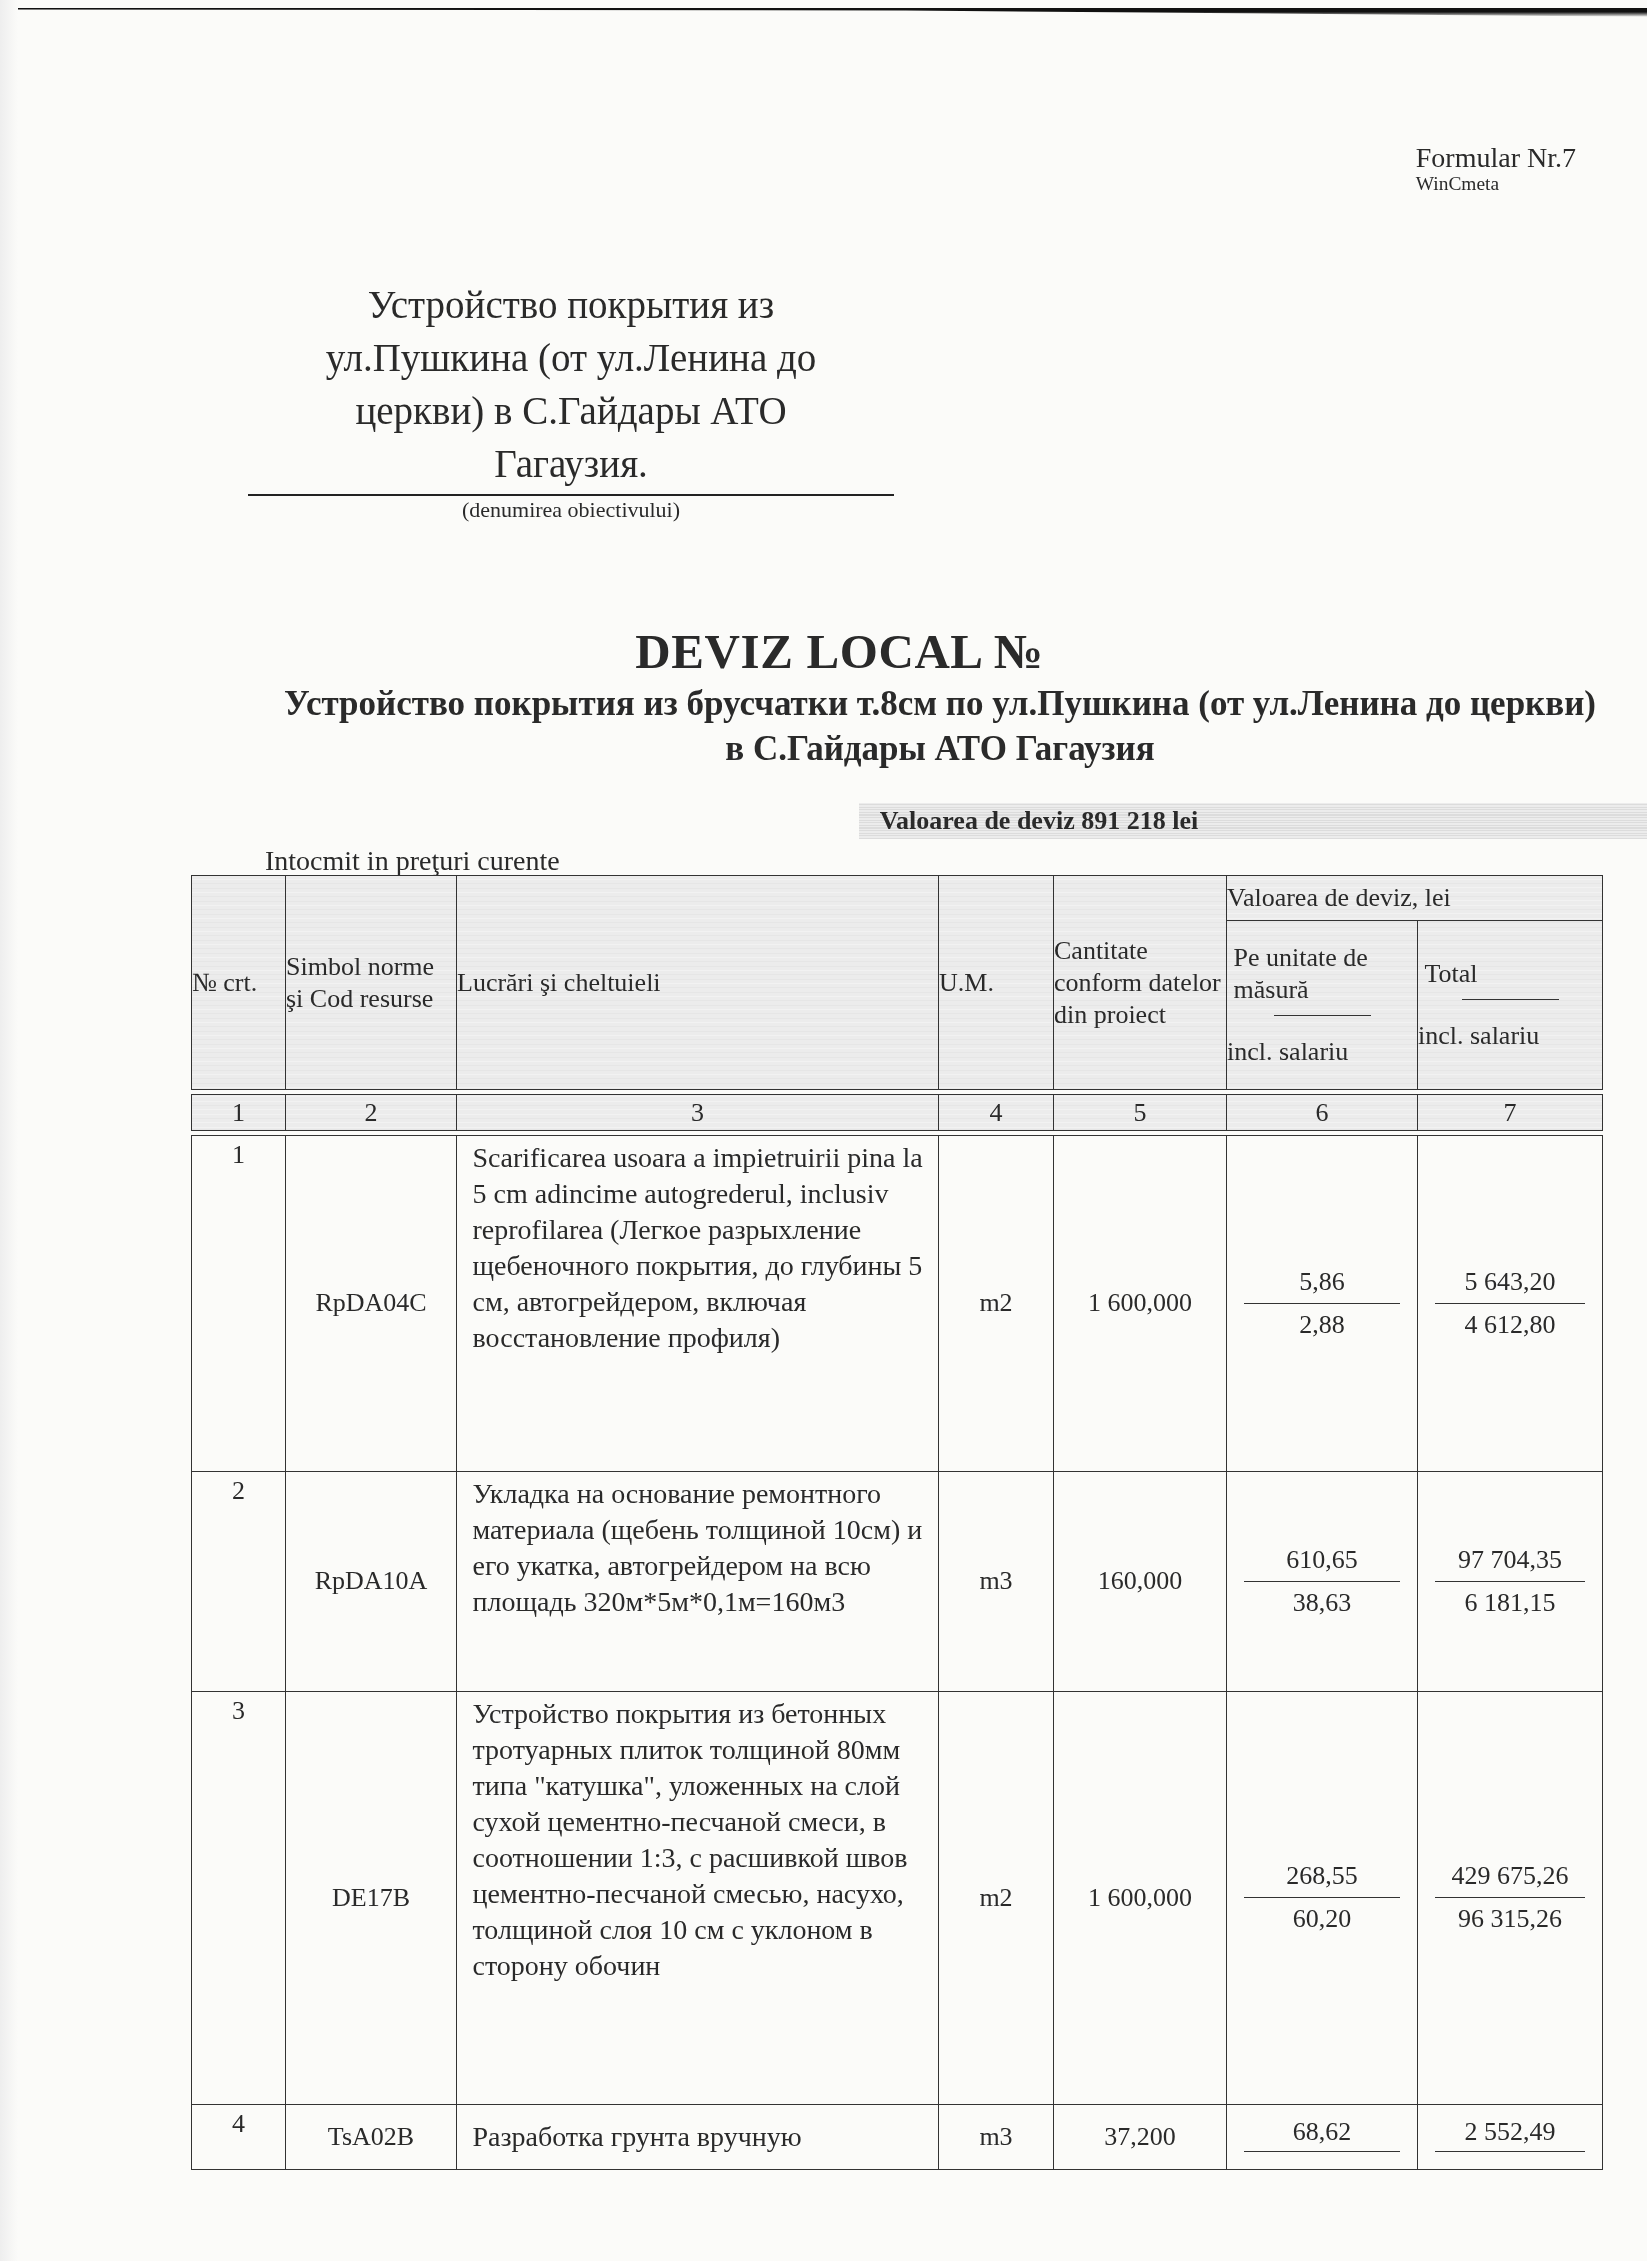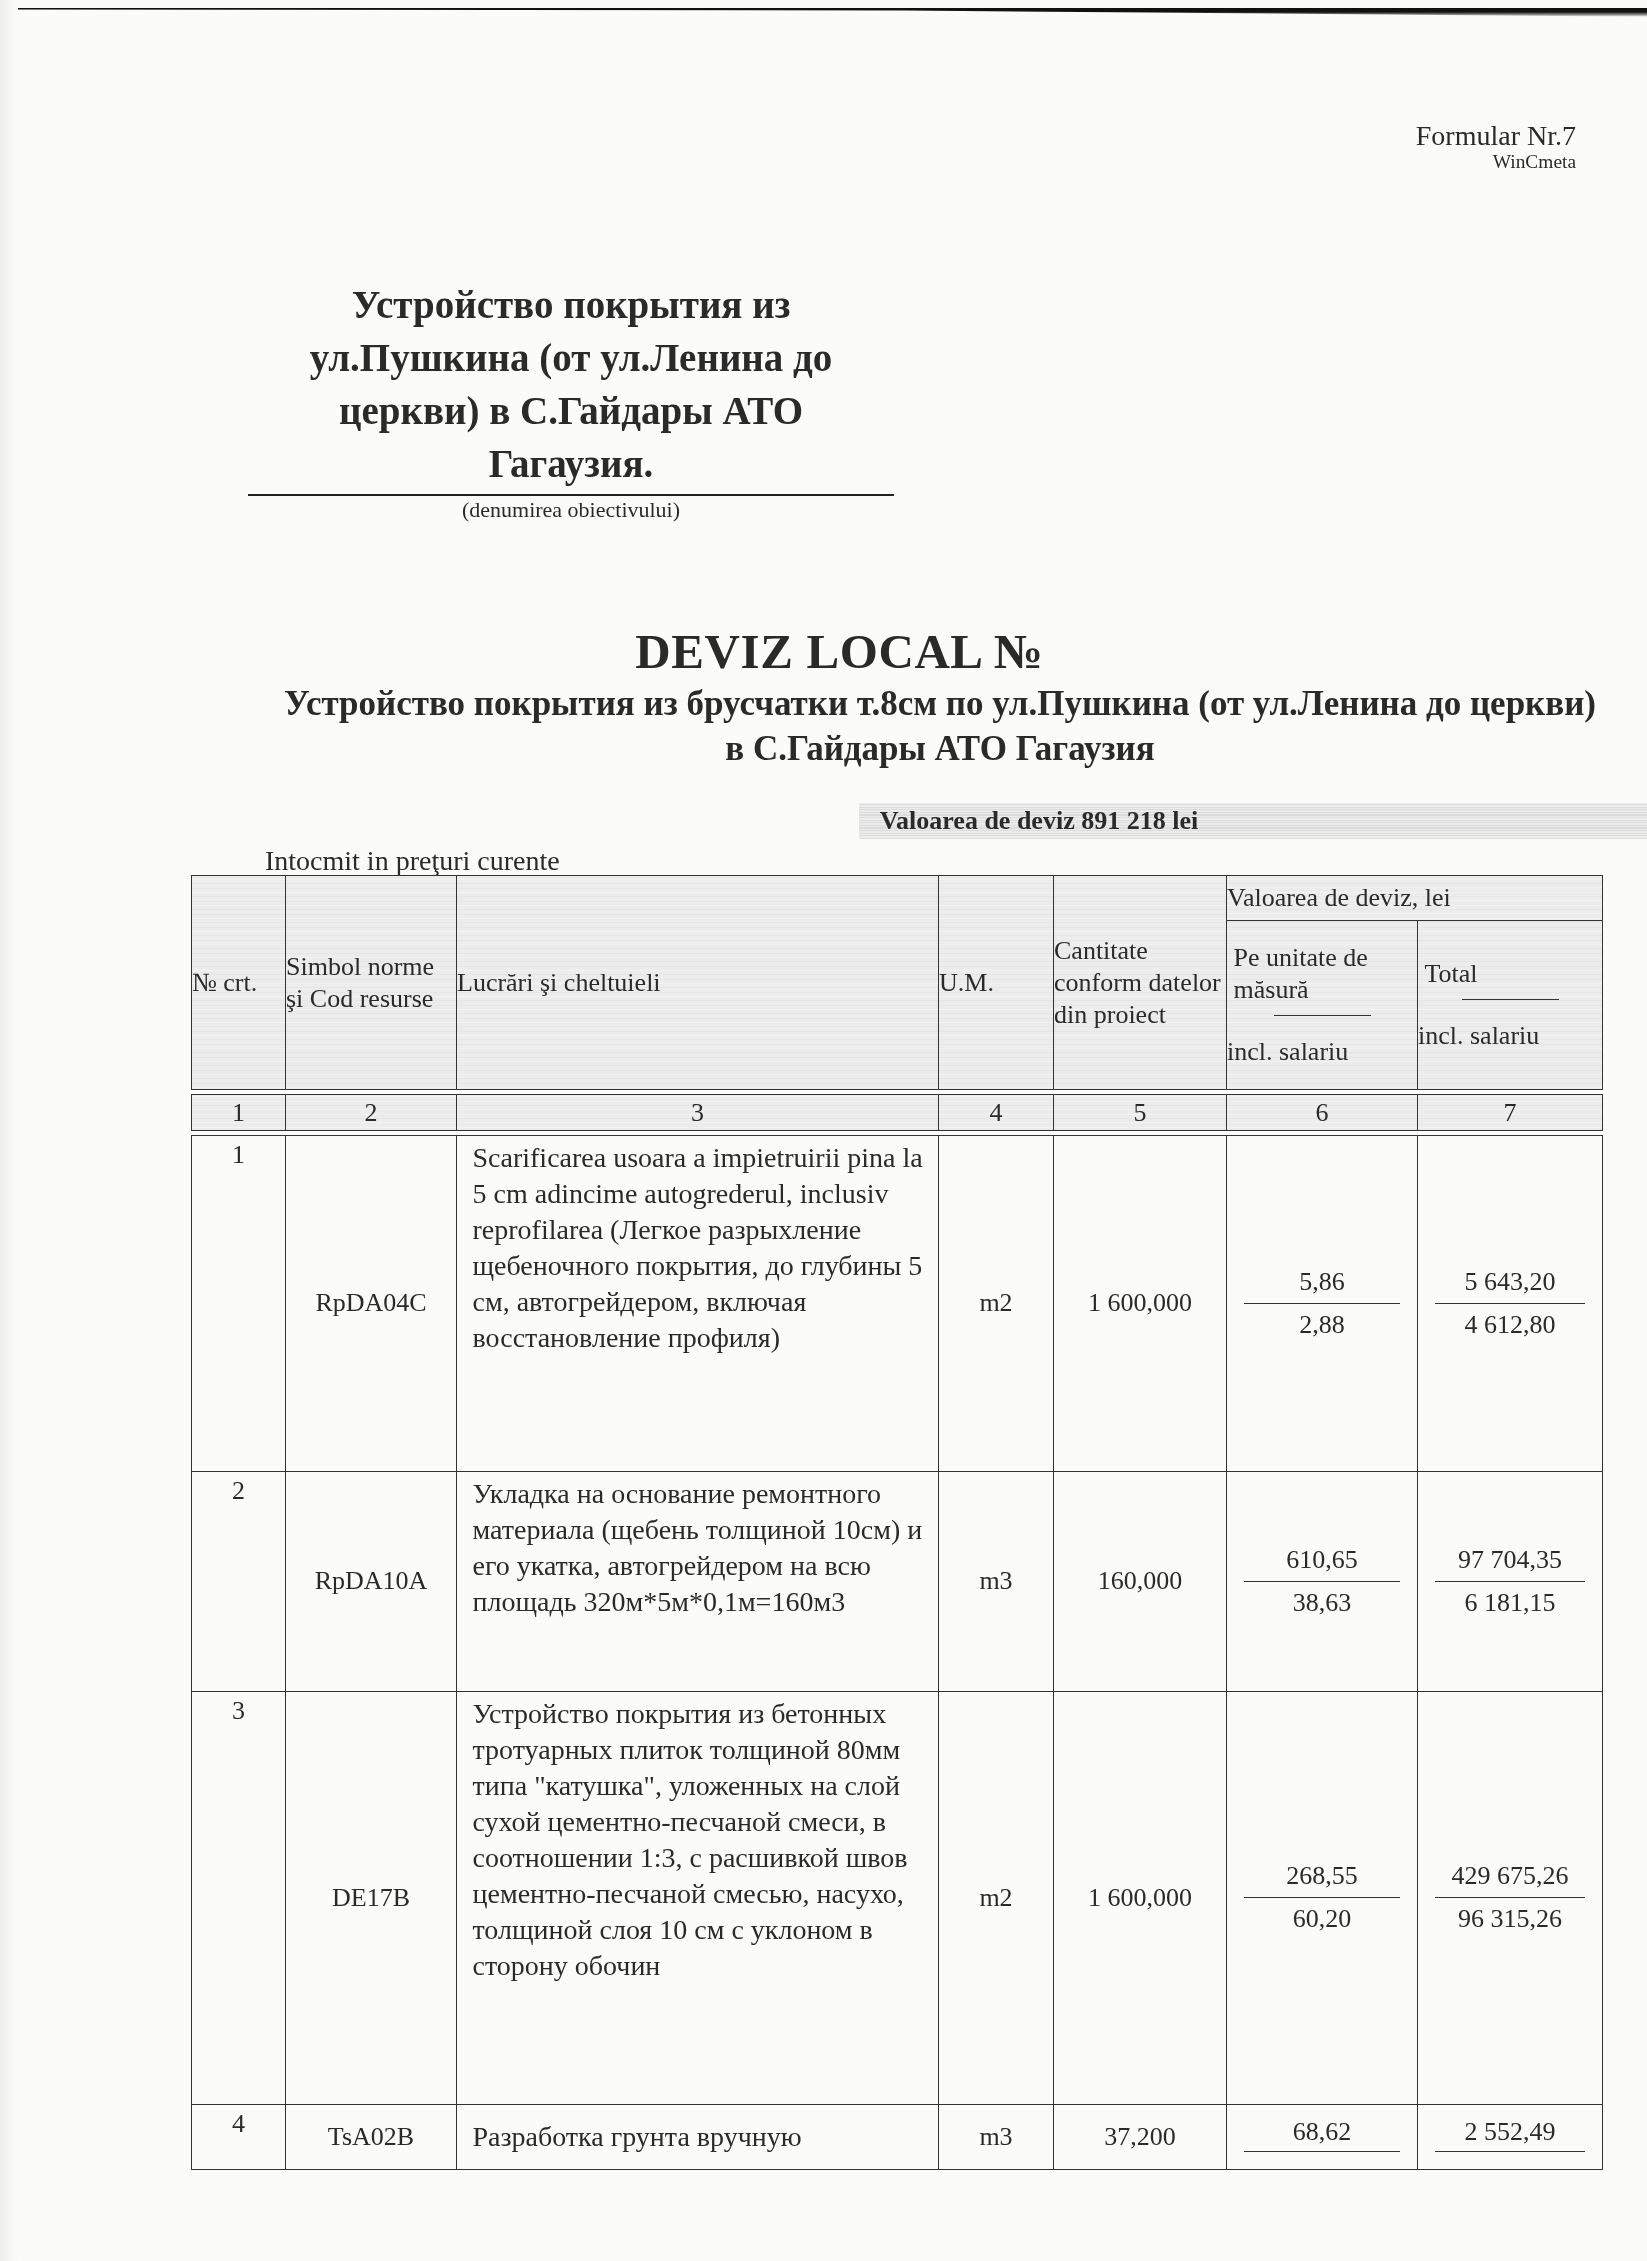--- a/index.html
+++ b/index.html
@@ -12,30 +12,30 @@
   .scan-edge-top {
     position:absolute; left:0; top:7.8px; width:1647px; height:9px;
     background:linear-gradient(to bottom,#111 0,#111 3.9px,#fbfbf9 9px);
     clip-path:polygon(0 0,100% 0,100% 100%,55% 30%,0 20%);
   }
   .scan-edge-left {
     position:absolute; left:0; top:0; width:18px; height:2261px;
     background:linear-gradient(to right,#eee,#fbfbf9);
   }
   .formular {
-    position:absolute; right:71px; top:120px; text-align:right;
+    position:absolute; right:71px; top:142px; 
   }
   .formular .f1 { font-size:28px; line-height:31px; }
   .formular .f2 { font-size:19.4px; line-height:22px; }
 
   .object-block {
     position:absolute; left:245px; top:278px; width:652px; text-align:center;
   }
   .object-title {
-    font-weight:bold; font-size:39px; line-height:53px;
+    font-weight:normal; font-size:39px; line-height:53px;
   }
   .object-line {
     margin:3.9px auto 0; width:646px; border-top:2.6px solid #222;
   }
   .object-caption { font-size:22px; line-height:26px; margin-top:1.3px; }
 
   .deviz-title {
     position:absolute; left:16px; width:1647px; top:623px; text-align:center;
     font-weight:bold; font-size:49px; line-height:58px; letter-spacing:0.6px;
   }

